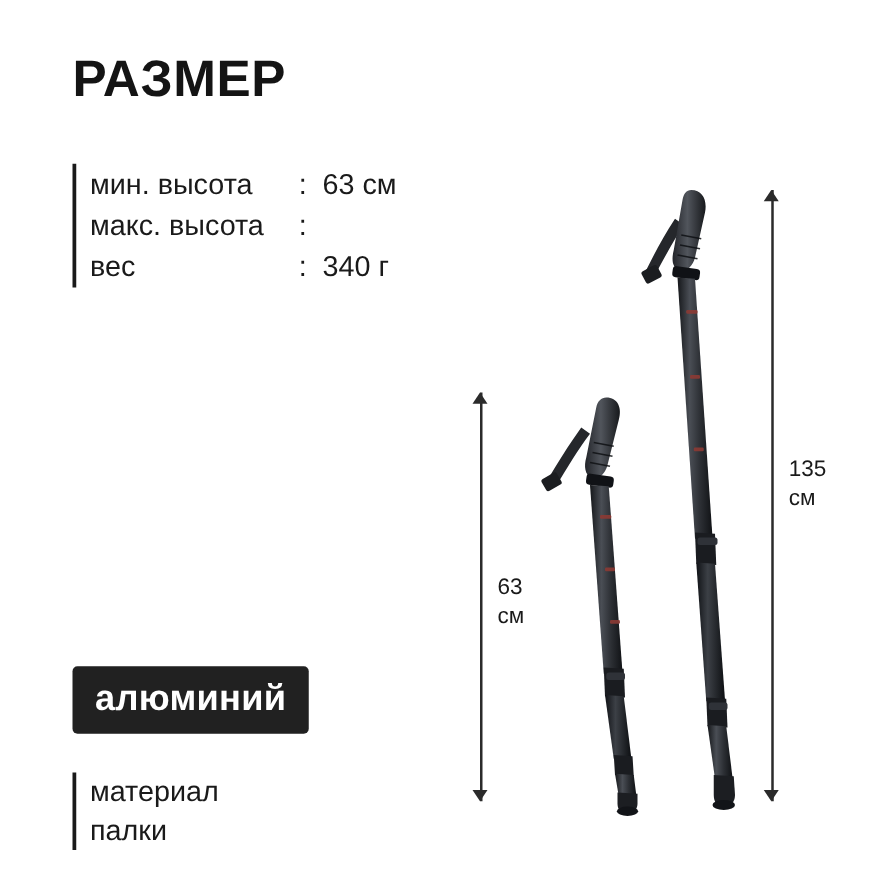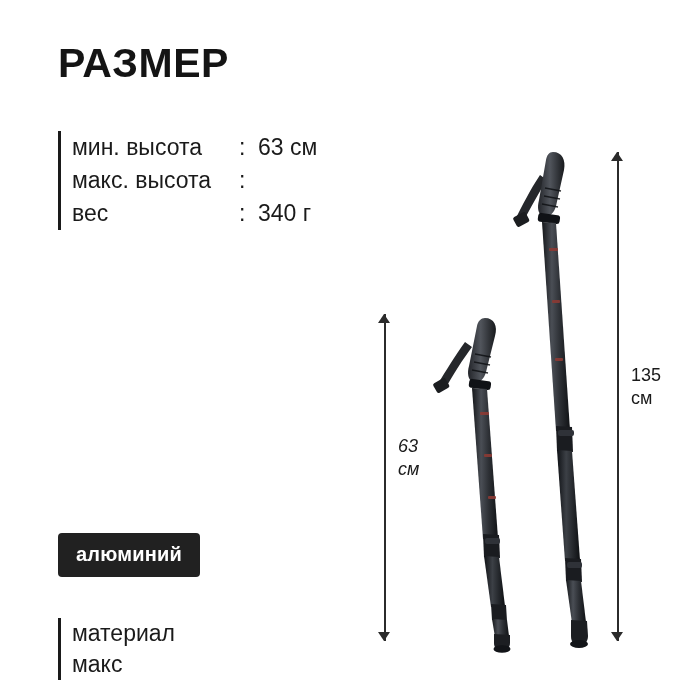--- a/index.html
+++ b/index.html
@@ -59,21 +59,21 @@
     display: inline-block;
   }
 
   
   .material-badge {
     position: absolute;
     left: 58px;
     top: 533px;
     background: #212121;
     color: #ffffff;
-    font-size: 20px;
+    font-size: 29px;
     font-weight: bold;
     padding: 10px 18px 11px 18px;
     border-radius: 4px;
     letter-spacing: 0.2px;
   }
   .material-caption {
     position: absolute;
     left: 58px;
     top: 586px;
     padding-left: 11px;
@@ -116,21 +116,21 @@
     position: absolute;
     left: 20px;
     font-size: 18px;
     line-height: 23px;
     color: #1a1a1a;
     text-align: left;
     white-space: nowrap;
   }
 
   #measure-63 { left: 378px; top: 314px; height: 327px; width: 60px; }
-  #measure-63 .label { top: 121px; font-style: italic; }
+  #measure-63 .label { top: 144px; }
   #measure-135 { left: 611px; top: 152px; height: 489px; width: 60px; }
   #measure-135 .label { top: 212px; }
 
   
   .poles {
     position: absolute;
     left: 390px;
     top: 130px;
     width: 240px;
     height: 530px;
@@ -156,21 +156,21 @@
     <div class="spec-row">
       <span class="spec-label">вес</span>
       <span class="spec-colon">:</span>
       <span class="spec-value">340 г</span>
     </div>
   </div>
 
   <div class="material-badge">алюминий</div>
   <div class="material-caption">
     <div>материал</div>
-    <div>макс</div>
+    <div>палки</div>
   </div>
 
   <div class="measure" id="measure-63">
     <div class="axis"></div>
     <div class="cap cap-top"></div>
     <div class="cap cap-bottom"></div>
     <div class="label">
       <div>63</div>
       <div>см</div>
     </div>

